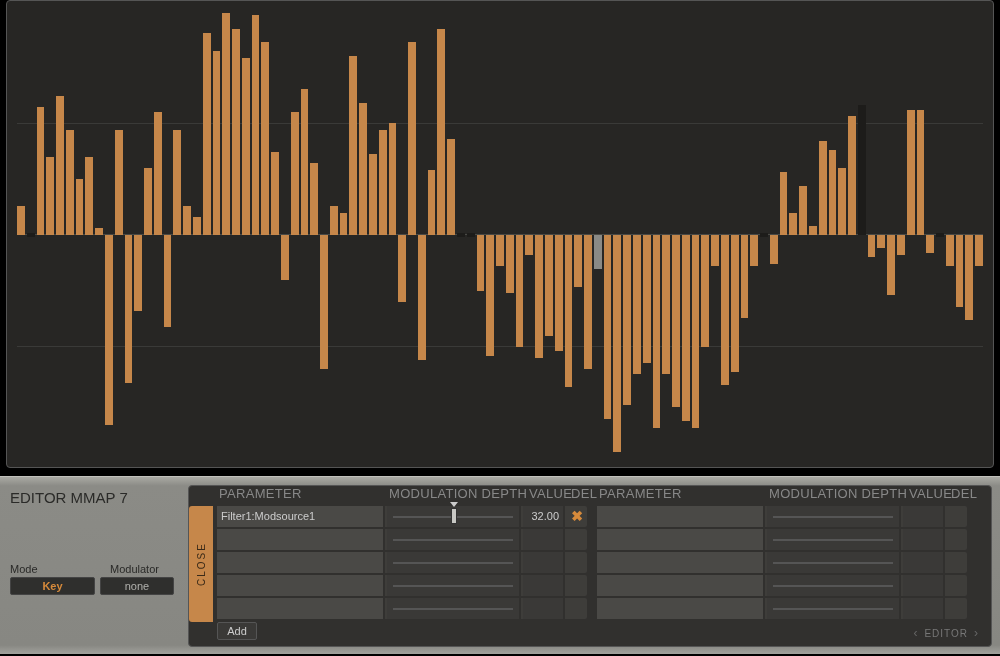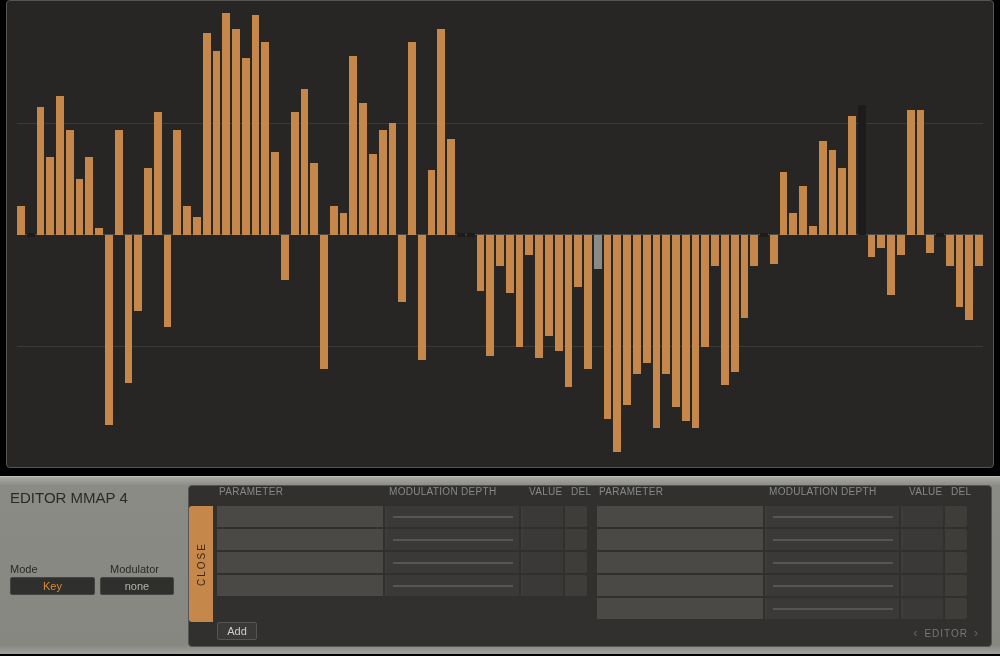--- a/index.html
+++ b/index.html
@@ -56,21 +56,21 @@
   }
   .mode-label { left: 10px; }
   .modu-label { left: 110px; }
 
   .btn-toggle {
     position: absolute; top: 100px; height: 18px;
     background: #2f2f2d; border: 1px solid #444; border-radius: 2px;
     text-align: center; line-height: 16px; font-size: 11px;
     cursor: pointer;
   }
-  .btn-mode { left: 10px; width: 85px; color: #d68a3b; font-weight: normal; }
+  .btn-mode { left: 10px; width: 85px; color: #d68a3b; font-weight: bold; }
   .btn-modu { left: 100px; width: 74px; color: #b0b0ac; }
 
   
   .table-block {
     position: absolute;
     left: 188px; top: 8px; width: 804px; height: 162px;
     background: #31302e;
     border: 1px solid #555;
     border-radius: 4px;
   }
@@ -81,21 +81,21 @@
     cursor: pointer;
   }
   .close-tab span {
     position: absolute; left: 50%; top: 50%;
     transform: translate(-50%,-50%) rotate(-90deg);
     color: #3a2a18; font-size: 10px; letter-spacing: 2px;
   }
 
   .col-headers {
     position: absolute; top: 0; left: 30px; right: 8px; height: 14px;
-    font-size: 10px; color: #888; letter-spacing: 0.3px;
+    font-size: 13px; color: #888; letter-spacing: 0.3px;
   }
   .col-headers span { position: absolute; }
 
   .rows {
     position: absolute; left: 28px; top: 20px; width: 370px;
   }
   .rows.right { left: 408px; }
   .row {
     position: relative; height: 21px;
     background: #3e3d3a;
@@ -265,21 +265,21 @@
         <div class="bar" style="left: 928.889px; width: 7.77778px; top: 224px; height: 31.36px;"></div>
         <div class="bar" style="left: 938.667px; width: 7.77778px; top: 224px; height: 71.68px;"></div>
         <div class="bar" style="left: 948.444px; width: 7.77778px; top: 224px; height: 85.12px;"></div>
         <div class="bar" style="left: 958.222px; width: 7.77778px; top: 224px; height: 31.36px;"></div>
       </div>
   </div>
 </div>
 
 <div class="editor-frame">
 
-  <div class="editor-title">EDITOR MMAP 4</div>
+  <div class="editor-title">EDITOR MMAP 7</div>
 
   <div class="mode-label">Mode</div>
   <div class="modu-label">Modulator</div>
 
   <div class="btn-toggle btn-mode">Key</div>
   <div class="btn-toggle btn-modu">none</div>
 
   <div class="table-block">
     <div class="close-tab">
       <span>CLOSE</span>
@@ -291,20 +291,30 @@
       <span style="left:310px">VALUE</span>
       <span style="left:352px">DEL</span>
       <span style="left:380px">PARAMETER</span>
       <span style="left:550px">MODULATION DEPTH</span>
       <span style="left:690px">VALUE</span>
       <span style="left:732px">DEL</span>
     </div>
 
     <div class="rows" id="rows-left">
         <div class="row">
+          <div class="cell-param">Filter1:Modsource1</div>
+          <div class="cell-depth">
+            <div class="slider-track"></div>
+            <div class="slider-mark" style="left:67px"></div>
+            <div class="slider-thumb" style="left:64px"></div>
+          </div>
+          <div class="cell-value">32.00</div>
+          <div class="cell-del">✖</div>
+        </div>
+        <div class="row">
           <div class="cell-param"></div>
           <div class="cell-depth">
             <div class="slider-track"></div>
           </div>
           <div class="cell-value"></div>
           <div class="cell-del"></div>
         </div>
         <div class="row">
           <div class="cell-param"></div>
           <div class="cell-depth">

